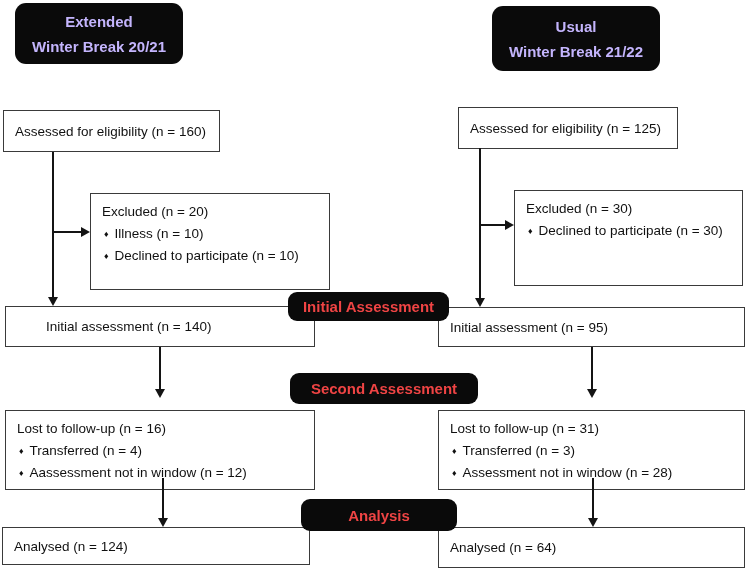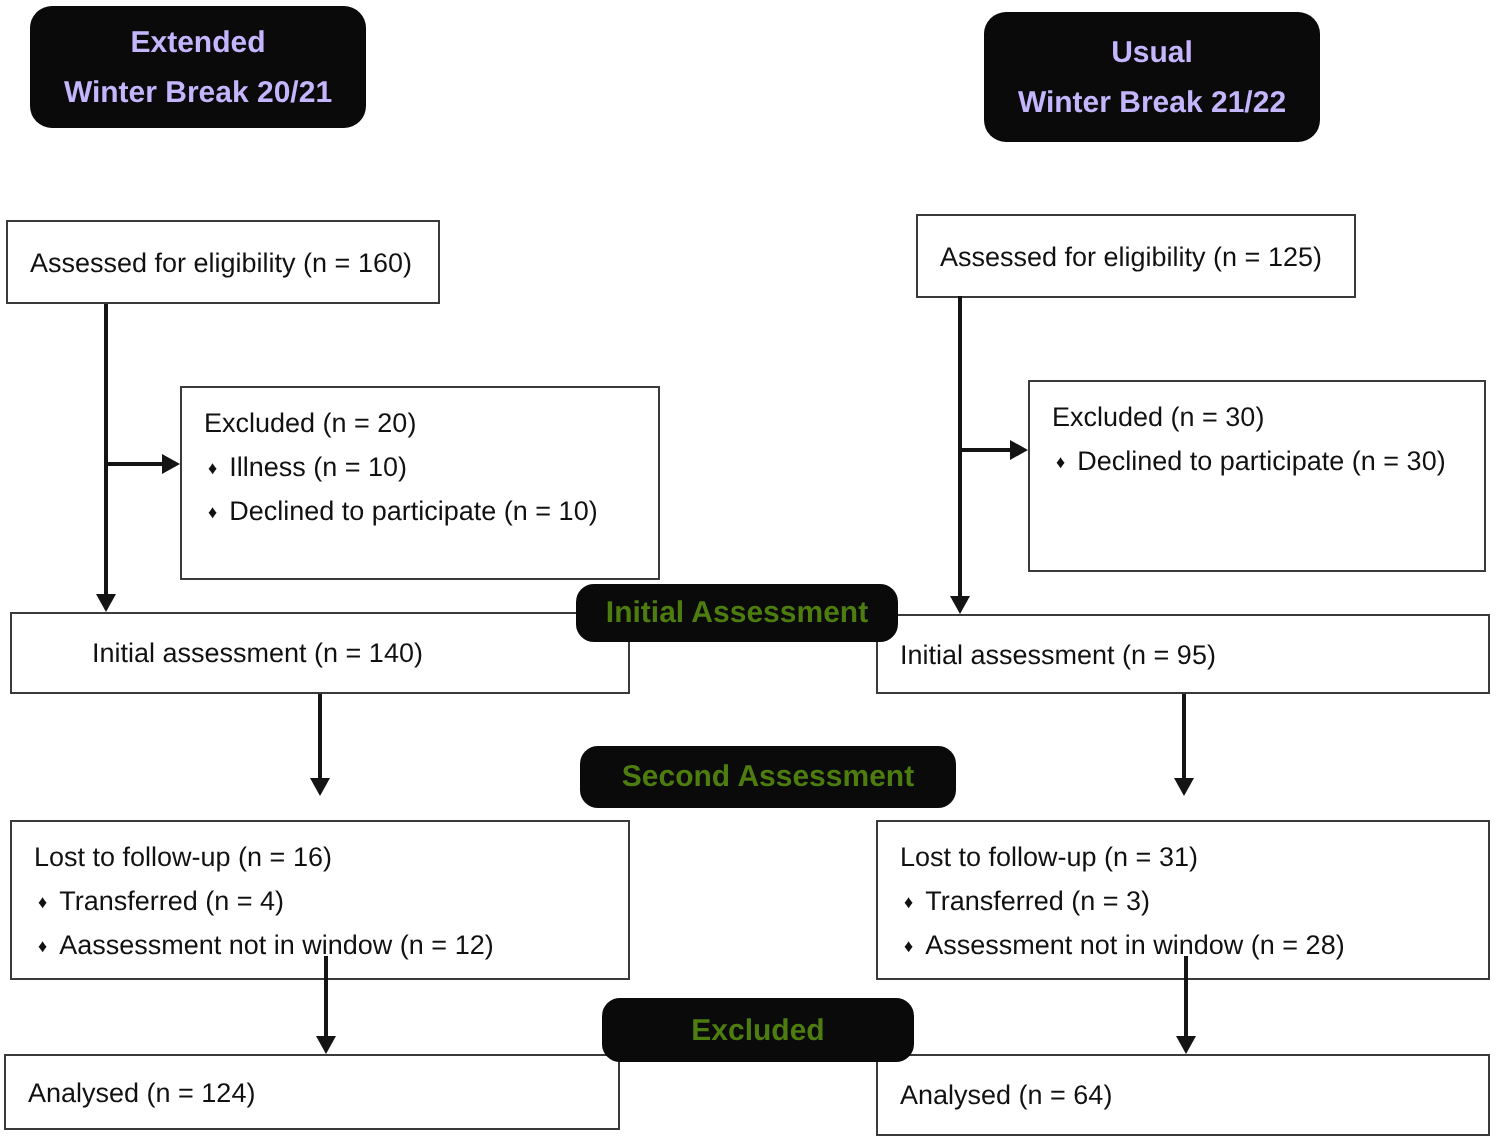--- a/index.html
+++ b/index.html
@@ -1,21 +1,21 @@
 <!DOCTYPE html>
 <html><head>
 <meta charset="utf-8">
 <style>
   html,body{margin:0;padding:0;background:#ffffff;}
   body{width:750px;height:570px;position:relative;font-family:"Liberation Sans",sans-serif;color:#111;}
   .canvas{position:absolute;left:0;top:0;width:750px;height:570px;background:#fff;overflow:hidden;}
   .badge{position:absolute;background:#0a0a0a;color:#c4b5fd;border-radius:11px;text-align:center;
          font-weight:bold;font-size:15px;line-height:25px;display:flex;flex-direction:column;
          justify-content:center;z-index:6;}
-  .ribbon{position:absolute;background:#0a0a0a;color:#4d7c0f;border-radius:9px;display:flex;
+  .ribbon{position:absolute;background:#0a0a0a;color:#ef4444;border-radius:9px;display:flex;
           align-items:center;justify-content:center;font-weight:bold;font-size:15px;z-index:6;}
   .box{position:absolute;background:#fff;border:1.5px solid #3a3a3a;font-size:13.5px;
        box-sizing:border-box;z-index:2;}
   .box.single{display:flex;align-items:center;padding-left:11px;}
   .box.multi{padding:7px 6px 0 11px;line-height:22px;margin-top:12px;}
   .blt{font-size:9px;margin:0 6px 0 2px;vertical-align:1px;}
   .vline,.hline{position:absolute;background:#141414;z-index:3;}
   .vline{width:2px;}
   .hline{height:2px;}
   .ah{position:absolute;width:0;height:0;z-index:3;}
@@ -78,21 +78,21 @@
     <span>Analysed (n = 64)</span>
   </div>
 
   <div class="ribbon" style="left:288px;top:292px;width:161px;height:29px;">
     <span>Initial Assessment</span>
   </div>
   <div class="ribbon" style="left:290px;top:373px;width:188px;height:31px;">
     <span>Second Assessment</span>
   </div>
   <div class="ribbon" style="left:301px;top:499px;width:156px;height:32px;">
-    <span>Excluded</span>
+    <span>Analysis</span>
   </div>
 
   <div class="vline" style="left:52px;top:152px;height:146px;"></div>
   <div class="ah down" style="left:48px;top:297px;"></div>
   <div class="hline" style="left:53px;top:231px;width:29px;"></div>
   <div class="ah right" style="left:81px;top:227px;"></div>
   <div class="vline" style="left:159px;top:347px;height:43px;"></div>
   <div class="ah down" style="left:155px;top:389px;"></div>
   <div class="vline" style="left:162px;top:478px;height:41px;"></div>
   <div class="ah down" style="left:158px;top:518px;"></div>

